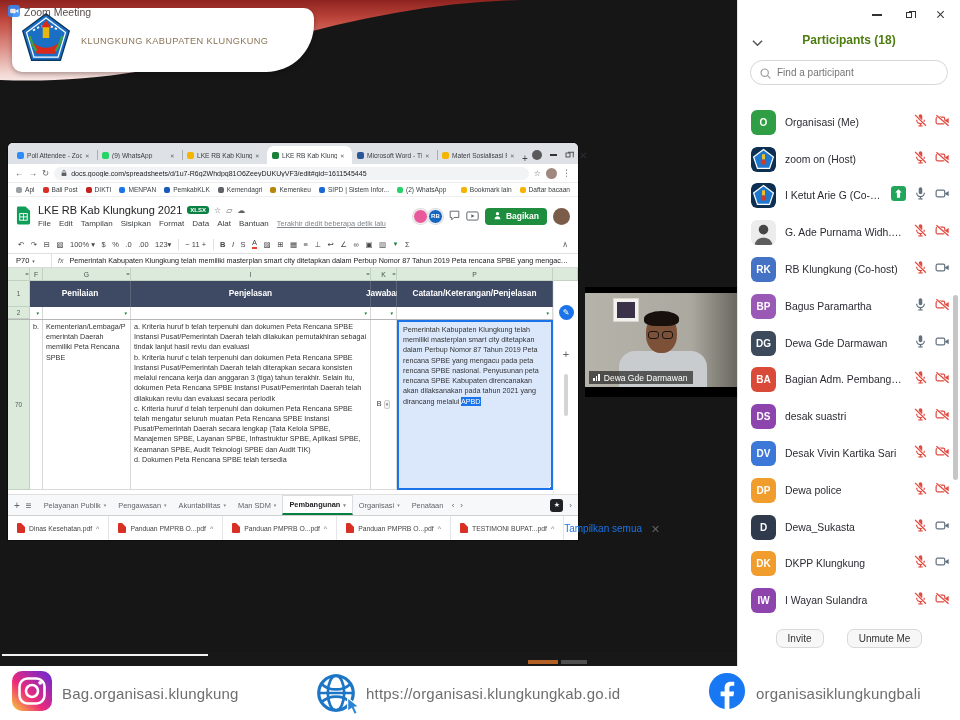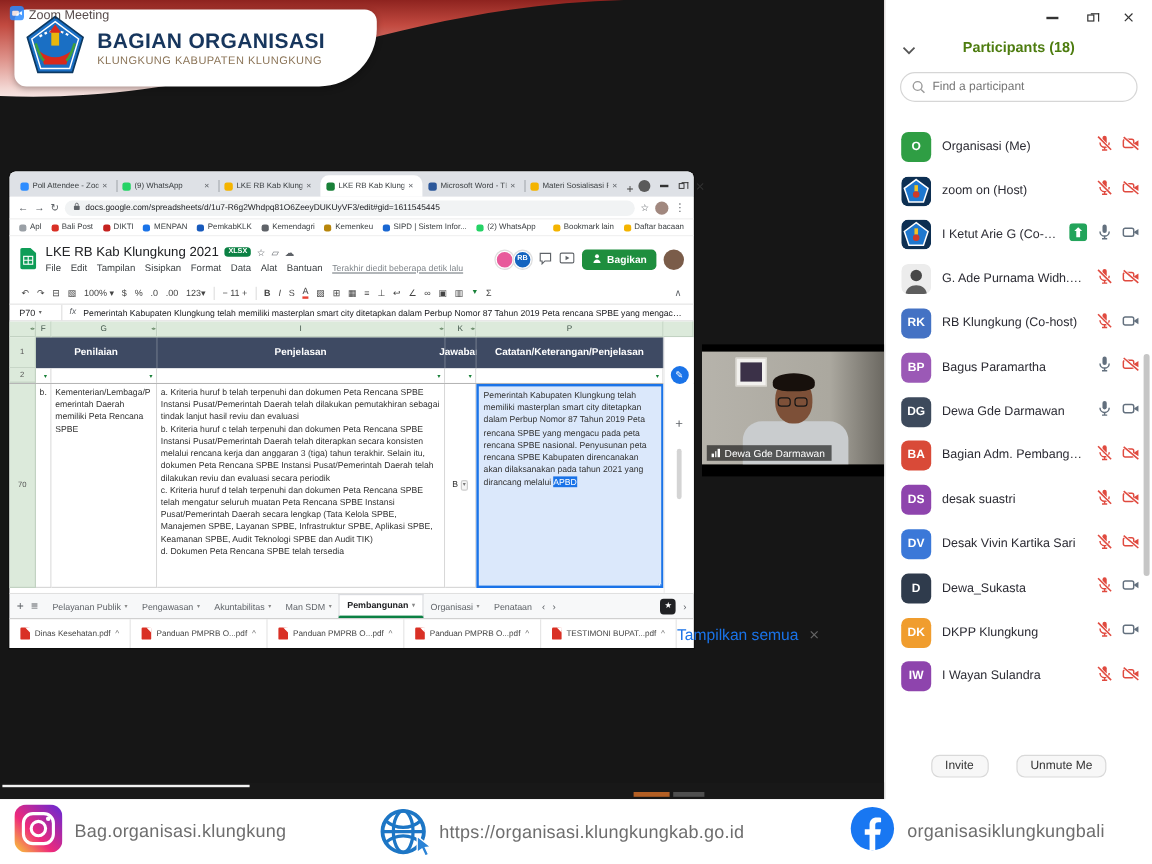--- a/index.html
+++ b/index.html
@@ -125,21 +125,21 @@
   .sb-right { margin-left:auto; display:flex; align-items:center; gap:6px; }
   .explore { width:13px; height:13px; background:#202124; border-radius:3px; color:#fff; font-size:7px; display:flex; align-items:center; justify-content:center; }
 
   .dlbar { height:25px; background:#fff; border-top:1px solid #d0d0d0; display:flex; align-items:center; }
   .dl-chip { display:flex; align-items:center; gap:4px; padding:0 9px; height:100%; border-right:1px solid #e6e6e6; }
   .pdf-ic { width:8px; height:10px; background:#d93025; border-radius:1px; position:relative; flex:none; }
   .pdf-ic::after { content:""; position:absolute; top:0; right:0; border:2px solid #fff; border-left-color:transparent; border-bottom-color:transparent; }
   .dl-name { font-size:6.8px; color:#444; white-space:nowrap; }
   .dl-up::before { content:"^"; font-size:7px; color:#777; }
   .dl-right { margin-left:auto; display:flex; align-items:center; gap:10px; padding-right:8px; }
-  .dl-showall { font-size:13px; color:#1a73e8; white-space:nowrap; }
+  .dl-showall { font-size:10px; color:#1a73e8; white-space:nowrap; }
   .dl-close { width:7px; height:7px; position:relative; }
   .dl-close::before,.dl-close::after { content:""; position:absolute; left:3px; top:0; width:1px; height:8px; background:#666; }
   .dl-close::before { transform:rotate(45deg);} .dl-close::after { transform:rotate(-45deg);}
 
   
   .video-tile { position:absolute; left:585px; top:287px; width:152px; height:110px; background:#000; z-index:4; overflow:hidden; }
   .vt-scene { position:absolute; left:0; top:6px; right:0; bottom:10px; background:linear-gradient(90deg,#b6b3ab 0%,#aba89f 70%,#6b6861 100%); overflow:hidden; }
   .vt-frame { position:absolute; left:28px; top:5px; width:26px; height:24px; background:#f2f1ee; border:1px solid #d8d5cd; }
   .vt-frame::after { content:""; position:absolute; inset:3px; background:#3b3148; }
   .vt-body { position:absolute; left:34px; bottom:0; width:88px; height:36px; background:#c9ccce; border-radius:16px 16px 0 0; }
@@ -207,21 +207,20 @@
     <span class="ic-big"><svg viewBox="0 0 56 56" width="52" height="52">
           <polygon points="28,2 53,20.5 43.5,52 12.5,52 3,20.5" fill="#1a6fc4" stroke="#0c3962" stroke-width="1.5"></polygon>
           <polygon points="28,6.5 49,22 41,48.5 15,48.5 7,22" fill="none" stroke="#ffffff" stroke-width="1.3"></polygon>
           <path d="M14 20 q14 -10 28 0" fill="none" stroke="#ffffff" stroke-width="2" stroke-dasharray="2.5 2.5"></path>
           <rect x="24.5" y="15" width="7" height="13" fill="#e8b70e"></rect>
           <polygon points="28,9 33.5,16.5 22.5,16.5" fill="#d8291c"></polygon>
           <path d="M14 33 q14 11 28 0 l-4 12 h-20 z" fill="#d8291c"></path>
           <path d="M10.5 26 q4 13 7.5 15.5 M45.5 26 q-4 13 -7.5 15.5" stroke="#3da03d" stroke-width="2.4" fill="none"></path>
         </svg></span>
     <div>
-      <div class="brand-title">BAGIAN ORGANISASI</div>
       <div class="brand-sub">KLUNGKUNG KABUPATEN KLUNGKUNG</div>
     </div>
   </div>
 
   <div class="browser">
     <div class="tabstrip">
       <div class="btabs">
           <div class="btab">
             <span class="fav" style="background: rgb(45, 140, 255);"></span>
             <span class="btab-label">Poll Attendee - Zoom</span>
@@ -779,20 +778,40 @@
               </svg></span>
             <span><svg viewBox="0 0 16 16" width="15" height="15">
                 <rect x="1.2" y="4.4" width="9.2" height="7.2" rx="1.6" fill="none" stroke="#e04a3f" stroke-width="1.3"></rect>
                 <path d="M10.8 7.6 14.6 5.2v5.6L10.8 8.4z" fill="#e04a3f"></path>
                 <line x1="1.5" y1="2.5" x2="14.5" y2="13.5" stroke="#ffffff" stroke-width="2.6"></line>
                 <line x1="1.5" y1="2.5" x2="14.5" y2="13.5" stroke="#e04a3f" stroke-width="1.4"></line>
               </svg></span>
           </div>
         </div>
         <div class="p-row">
+          <div class="p-avatar" style="background: rgb(240, 157, 46);">DP</div>
+          <div class="p-name">Dewa police</div>
+          <div class="p-icons">
+            <span><svg viewBox="0 0 16 16" width="15" height="15">
+                <rect x="6.1" y="1.2" width="3.8" height="7.6" rx="1.9" fill="#e04a3f"></rect>
+                <path d="M3.9 7.3a4.1 4.1 0 0 0 8.2 0" fill="none" stroke="#e04a3f" stroke-width="1.3"></path>
+                <line x1="8" y1="11.4" x2="8" y2="13.6" stroke="#e04a3f" stroke-width="1.3"></line>
+                <line x1="5.7" y1="13.8" x2="10.3" y2="13.8" stroke="#e04a3f" stroke-width="1.3"></line>
+                <line x1="2.2" y1="2" x2="13.8" y2="13.6" stroke="#ffffff" stroke-width="2.6"></line>
+                <line x1="2.2" y1="2" x2="13.8" y2="13.6" stroke="#e04a3f" stroke-width="1.4"></line>
+              </svg></span>
+            <span><svg viewBox="0 0 16 16" width="15" height="15">
+                <rect x="1.2" y="4.4" width="9.2" height="7.2" rx="1.6" fill="none" stroke="#e04a3f" stroke-width="1.3"></rect>
+                <path d="M10.8 7.6 14.6 5.2v5.6L10.8 8.4z" fill="#e04a3f"></path>
+                <line x1="1.5" y1="2.5" x2="14.5" y2="13.5" stroke="#ffffff" stroke-width="2.6"></line>
+                <line x1="1.5" y1="2.5" x2="14.5" y2="13.5" stroke="#e04a3f" stroke-width="1.4"></line>
+              </svg></span>
+          </div>
+        </div>
+        <div class="p-row">
           <div class="p-avatar" style="background: rgb(47, 59, 76);">D</div>
           <div class="p-name">Dewa_Sukasta</div>
           <div class="p-icons">
             <span><svg viewBox="0 0 16 16" width="15" height="15">
                 <rect x="6.1" y="1.2" width="3.8" height="7.6" rx="1.9" fill="#e04a3f"></rect>
                 <path d="M3.9 7.3a4.1 4.1 0 0 0 8.2 0" fill="none" stroke="#e04a3f" stroke-width="1.3"></path>
                 <line x1="8" y1="11.4" x2="8" y2="13.6" stroke="#e04a3f" stroke-width="1.3"></line>
                 <line x1="5.7" y1="13.8" x2="10.3" y2="13.8" stroke="#e04a3f" stroke-width="1.3"></line>
                 <line x1="2.2" y1="2" x2="13.8" y2="13.6" stroke="#ffffff" stroke-width="2.6"></line>
                 <line x1="2.2" y1="2" x2="13.8" y2="13.6" stroke="#e04a3f" stroke-width="1.4"></line>

